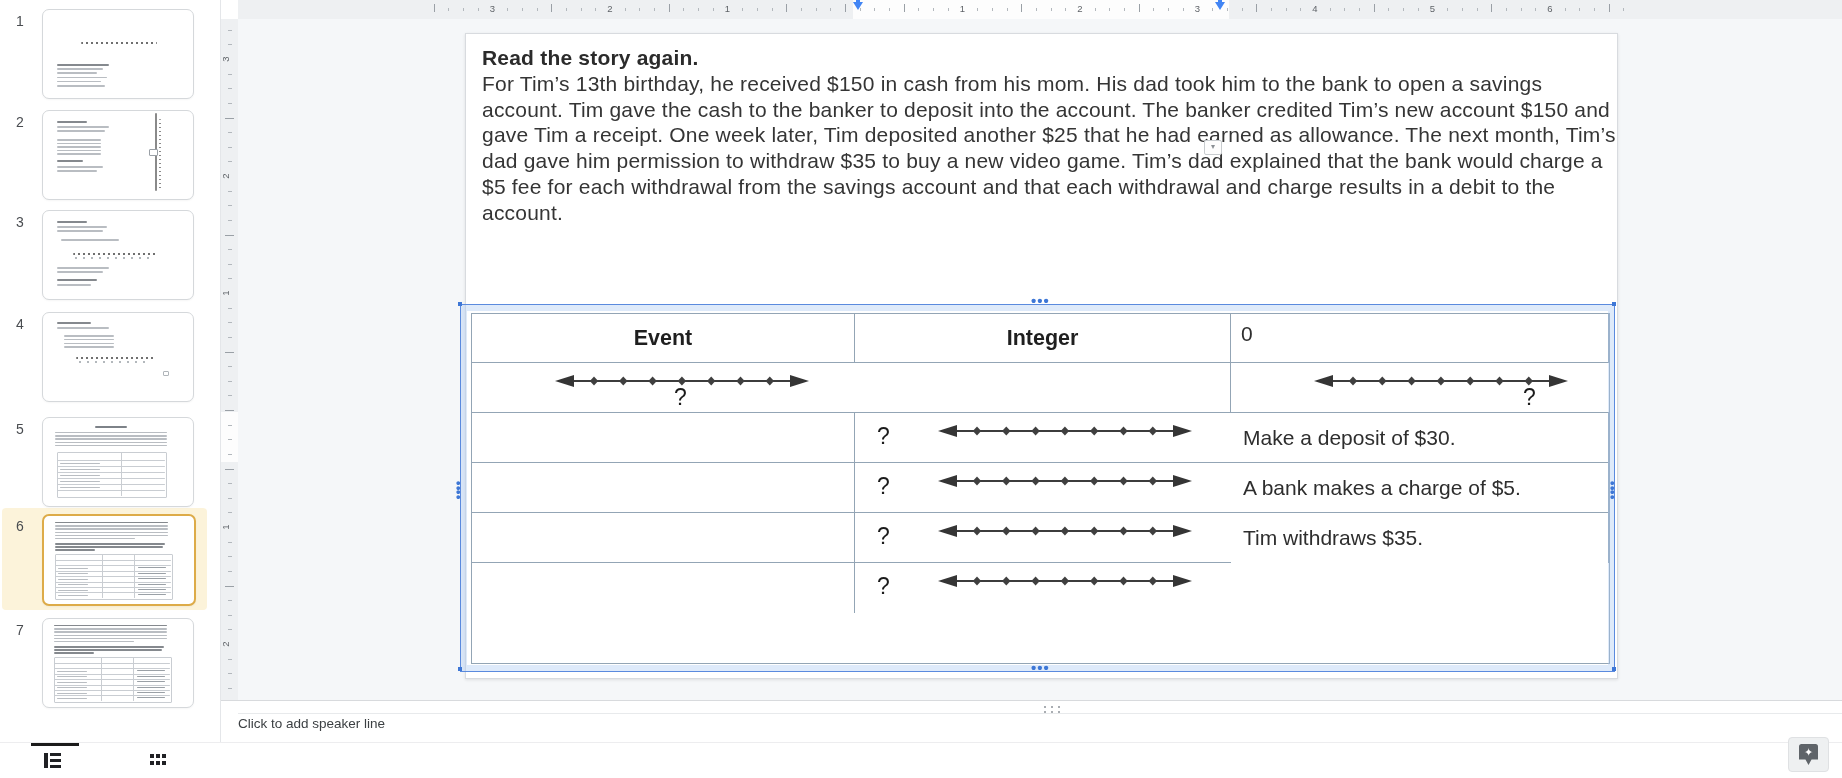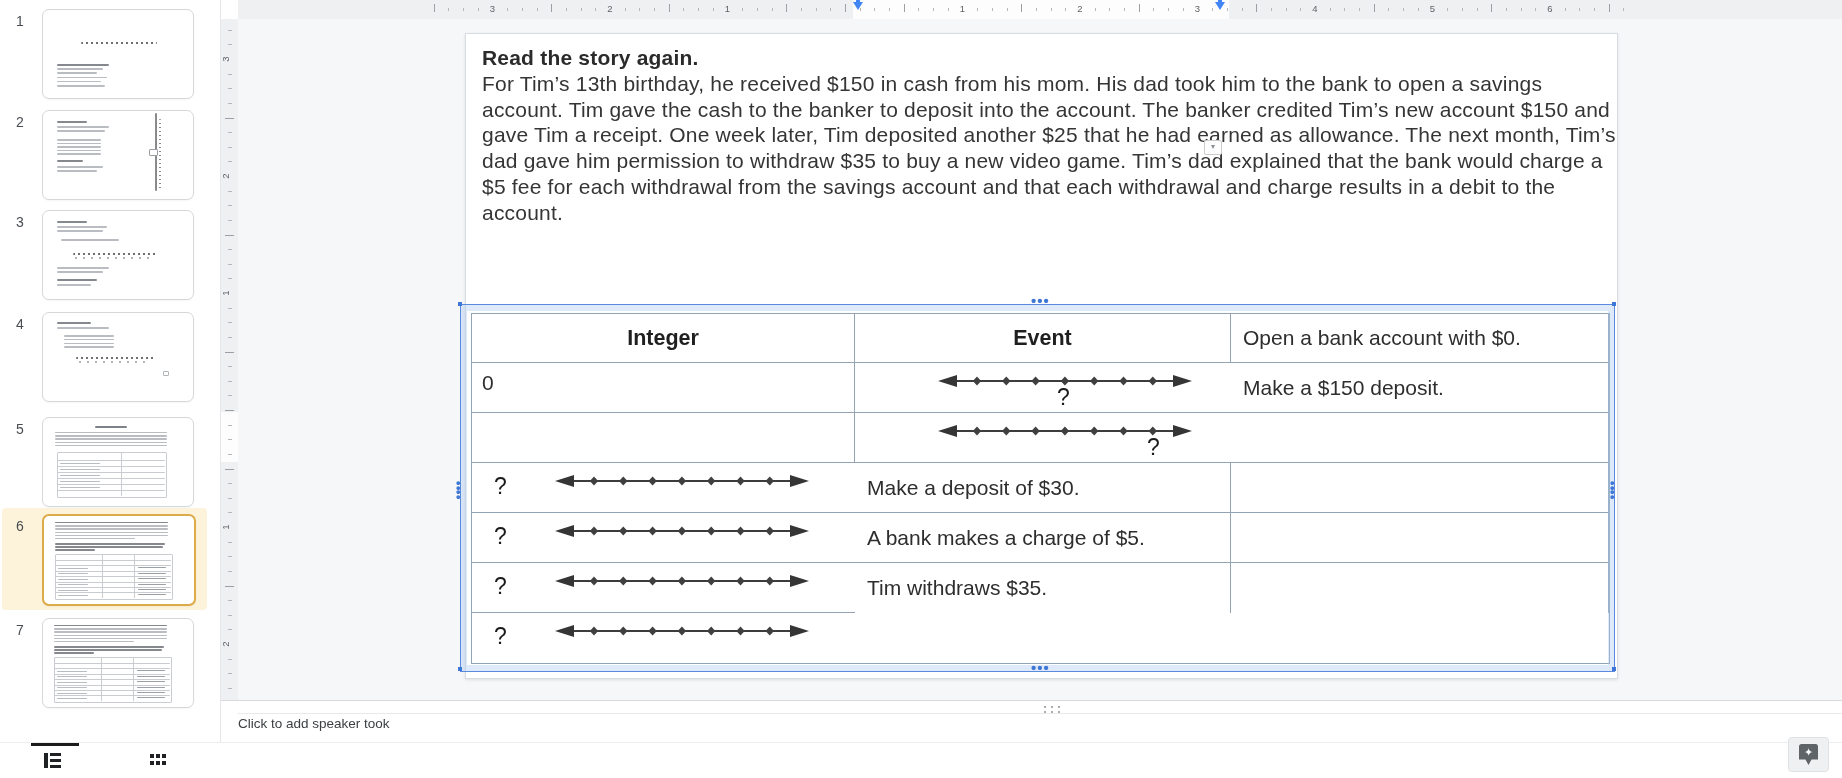--- a/index.html
+++ b/index.html
@@ -216,40 +216,38 @@
 
   <div id="canvas" class="abs">
     <div id="slide" class="abs">
 
       <div id="slide-text" class="abs">
         <div class="b">Read the story again.</div>
         <div>For Tim’s 13th birthday, he received $150 in cash from his mom. His dad took him to the bank to open a savings account. Tim gave the cash to the banker to deposit into the account. The banker credited Tim’s new account $150 and gave Tim a receipt. One week later, Tim deposited another $25 that he had earned as allowance. The next month, Tim’s dad gave him permission to withdraw $35 to buy a new video game. Tim’s dad explained that the bank would charge a $5 fee for each withdrawal from the savings account and that each withdrawal and charge results in a debit to the account.</div>
       </div>
 
       <div id="ttable" class="abs">
+          <div class="tcell thead">Event</div>
           <div class="tcell thead">Integer</div>
-          <div class="tcell thead">Event</div>
-          <div class="tcell tevent">Open a bank account with $0.</div>
           <div class="tcell tint">0</div>
           <div class="tcell last">
             <svg width="270" height="16" class="nl-svg">
               <line x1="24" y1="8" x2="246" y2="8" stroke="#3c3c3c" stroke-width="1.8"></line>
               <polygon points="8,8 27,2 27,14" fill="#353535"></polygon>
               <polygon points="262,8 243,2 243,14" fill="#353535"></polygon>
               <polygon points="47,3.6 51.2,8 47,12.4 42.8,8" fill="#3f3f3f"></polygon>
               <polygon points="76.3,3.6 80.5,8 76.3,12.4 72.1,8" fill="#3f3f3f"></polygon>
               <polygon points="105.6,3.6 109.8,8 105.6,12.4 101.39999999999999,8" fill="#3f3f3f"></polygon>
               <polygon points="134.9,3.6 139.1,8 134.9,12.4 130.70000000000002,8" fill="#3f3f3f"></polygon>
               <polygon points="164.2,3.6 168.39999999999998,8 164.2,12.4 160,8" fill="#3f3f3f"></polygon>
               <polygon points="193.5,3.6 197.7,8 193.5,12.4 189.3,8" fill="#3f3f3f"></polygon>
               <polygon points="222.8,3.6 227,8 222.8,12.4 218.60000000000002,8" fill="#3f3f3f"></polygon>
             </svg>
             <span class="qmark" style="left: 202px; top: 21px;">?</span>
           </div>
-          <div class="tcell tevent">Make a $150 deposit.</div>
           <div class="tcell tint"></div>
           <div class="tcell last">
             <svg width="270" height="16" class="nl-svg">
               <line x1="24" y1="8" x2="246" y2="8" stroke="#3c3c3c" stroke-width="1.8"></line>
               <polygon points="8,8 27,2 27,14" fill="#353535"></polygon>
               <polygon points="262,8 243,2 243,14" fill="#353535"></polygon>
               <polygon points="47,3.6 51.2,8 47,12.4 42.8,8" fill="#3f3f3f"></polygon>
               <polygon points="76.3,3.6 80.5,8 76.3,12.4 72.1,8" fill="#3f3f3f"></polygon>
               <polygon points="105.6,3.6 109.8,8 105.6,12.4 101.39999999999999,8" fill="#3f3f3f"></polygon>
               <polygon points="134.9,3.6 139.1,8 134.9,12.4 130.70000000000002,8" fill="#3f3f3f"></polygon>
@@ -508,21 +506,21 @@
   <div id="notes-divider" class="abs"></div>
   <div id="notes-handle" class="abs">
       <i style="left: 0px; top: 0px;"></i>
       <i style="left: 7px; top: 0px;"></i>
       <i style="left: 14px; top: 0px;"></i>
       <i style="left: 0px; top: 4.5px;"></i>
       <i style="left: 7px; top: 4.5px;"></i>
       <i style="left: 14px; top: 4.5px;"></i>
     </div>
   <div id="notes-line" class="abs"></div>
-  <div id="notes-text" class="abs">Click to add speaker took</div>
+  <div id="notes-text" class="abs">Click to add speaker line</div>
 
   <div id="bottombar" class="abs">
     <div id="view-indicator" class="abs"></div>
     <div id="film-icon" class="viewbtn" style="left:44px">
       <span style="left:0;top:1px;width:4px;height:15px"></span>
       <span style="left:6px;top:1px;width:11px;height:3px"></span>
       <span style="left:6px;top:7px;width:11px;height:3px"></span>
       <span style="left:6px;top:13px;width:11px;height:3px"></span>
     </div>
     <div id="grid-icon" class="viewbtn" style="left:150px">

